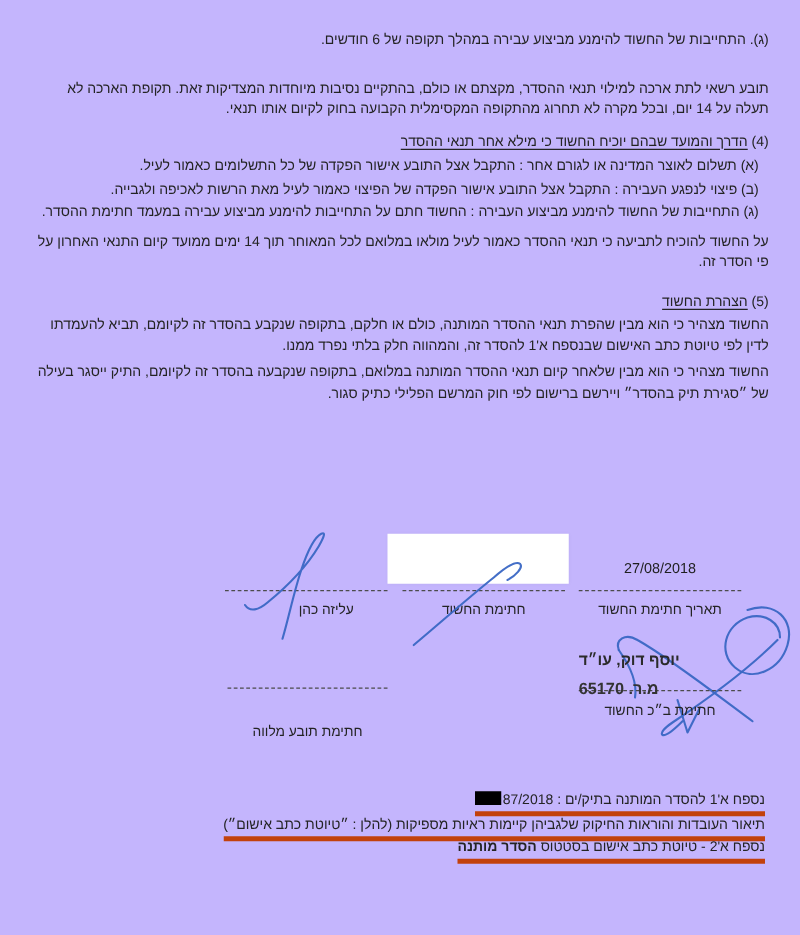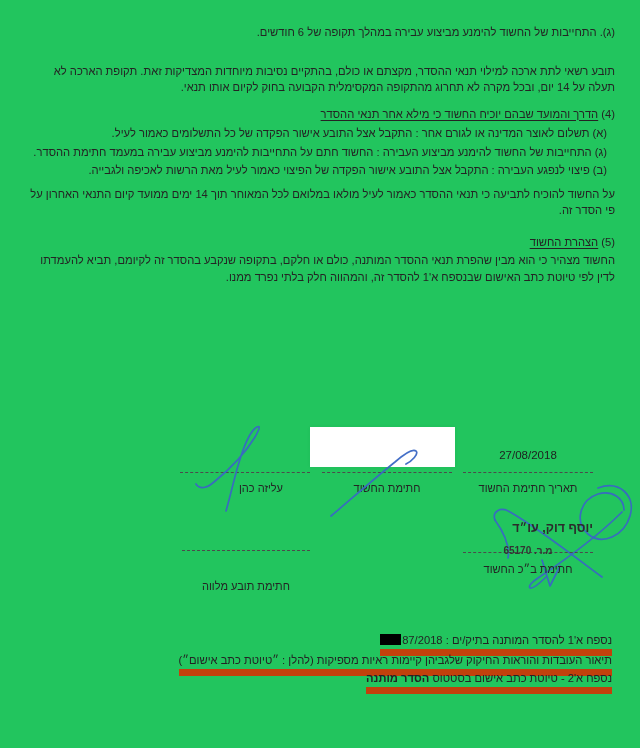--- a/index.html
+++ b/index.html
@@ -1,19 +1,19 @@
 <!DOCTYPE html>
 <html lang="he"><head>
 <meta charset="utf-8">
 <style>
   html,body{margin:0;padding:0;}
   body{background:#e8e8e6;}
   .page{
     width:640px;height:748px;margin:0 auto;position:relative;overflow:hidden;
-    background:#22c55e;
+    background:#c4b5fd;
     direction:rtl;
     font-family:"Liberation Sans","DejaVu Sans",sans-serif;
     font-size:11.2px;line-height:16.5px;color:#242424;
   }
   .flow{padding:24px 25px 0 30px;}
   p{margin:0;text-align:right;}
   .u{text-decoration:underline;text-underline-offset:2px;}
   .mt22{margin-top:22px;}
   .mt15{margin-top:15px;}
   .mt10{margin-top:10px;}
@@ -24,49 +24,50 @@
   .mt1{margin-top:1px;}
   .item{margin-right:8px;padding-right:17px;text-indent:-17px;}
   .overlay{position:absolute;left:0;top:0;width:640px;height:748px;}
   .whitebox{position:absolute;left:310px;top:427px;width:145px;height:40px;background:#ffffff;box-shadow:0 0 4px rgba(0,0,0,0.05);}
   .sline{position:absolute;top:472px;width:130px;border-top:1.4px dashed #4b4b4b;}
   .sline.l{left:180px;} .sline.m{left:322px;} .sline.r{left:463px;}
   .slabel{position:absolute;width:130px;text-align:center;font-size:11px;line-height:13px;color:#242424;}
   .date{position:absolute;left:463px;top:447px;width:130px;text-align:center;font-size:11.5px;color:#1f1f1f;direction:ltr;}
   .sig{position:absolute;}
   .sig path{fill:none;stroke:#3a67c4;stroke-width:1.7;stroke-linecap:round;stroke-linejoin:round;opacity:0.95;}
-  .stamp-name{position:absolute;left:463px;top:521px;width:130px;text-align:right;font-weight:bold;font-size:12.5px;line-height:15px;color:#2b2b2b;z-index:3;}
+  .stamp-name{position:absolute;left:463px;top:521px;width:130px;text-align:left;font-weight:bold;font-size:12.5px;line-height:15px;color:#2b2b2b;z-index:3;}
   .stamp-line{position:absolute;left:463px;top:552px;width:130px;border-top:1.4px dashed #4b4b4b;z-index:1;}
-  .stamp-lic{position:absolute;left:463px;top:544px;width:130px;text-align:center;font-weight:bold;font-size:10px;line-height:14px;color:#333;z-index:2;}
+  .stamp-lic{position:absolute;left:463px;top:544px;width:130px;text-align:left;font-weight:bold;font-size:13px;line-height:14px;color:#333;z-index:2;}
   .att-label{position:absolute;left:463px;top:561px;width:130px;text-align:center;font-size:11px;color:#242424;}
   .pros-line{position:absolute;left:182px;top:550px;width:128px;border-top:1.4px dashed #4b4b4b;}
   .pros-label{position:absolute;left:182px;top:562px;width:128px;text-align:center;font-size:11px;color:#242424;margin-top:16px;}
   .apx{position:absolute;right:28px;white-space:nowrap;font-size:11.2px;line-height:14px;text-align:right;}
-  .apx-inner{display:inline-block;border-bottom:7px solid #c2410c;padding-bottom:1.5px;}
+  .apx-inner{display:inline-block;border-bottom:4px solid #c2410c;padding-bottom:1.5px;}
   .apx1{top:633px;} .apx2{top:653px;text-decoration:underline;} .apx3{top:671px;}
   .ltrwrap{direction:ltr;unicode-bidi:isolate;display:inline-block;}
   .redact{display:inline-block;width:21px;height:11px;background:#000;vertical-align:-1px;margin-right:1px;}
   .b{font-weight:bold;}
 </style>
 </head>
 <body>
 
 <div class="page">
   <div class="flow">
     <p>(ג). התחייבות של החשוד להימנע מביצוע עבירה במהלך תקופה של 6 חודשים.</p>
     <p class="mt22">תובע רשאי לתת ארכה למילוי תנאי ההסדר, מקצתם או כולם, בהתקיים נסיבות מיוחדות המצדיקות זאת. תקופת הארכה לא תעלה על 14 יום, ובכל מקרה לא תחרוג מהתקופה המקסימלית הקבועה בחוק לקיום אותו תנאי.</p>
 
     <p class="mt10"><span>(4)</span> <span class="u">הדרך והמועד שבהם יוכיח החשוד כי מילא אחר תנאי ההסדר</span></p>
     <p class="mt3 item">(א) תשלום לאוצר המדינה או לגורם אחר : התקבל אצל התובע אישור הפקדה של כל התשלומים כאמור לעיל.</p>
+    <p class="mt2 item">(ב) פיצוי לנפגע העבירה : התקבל אצל התובע אישור הפקדה של הפיצוי כאמור לעיל מאת הרשות לאכיפה ולגבייה.</p>
     <p class="mt2 item">(ג) התחייבות של החשוד להימנע מביצוע העבירה : החשוד חתם על התחייבות להימנע מביצוע עבירה במעמד חתימת ההסדר.</p>
-    <p class="mt2 item">(ב) פיצוי לנפגע העבירה : התקבל אצל התובע אישור הפקדה של הפיצוי כאמור לעיל מאת הרשות לאכיפה ולגבייה.</p>
     <p class="mt7">על החשוד להוכיח לתביעה כי תנאי ההסדר כאמור לעיל מולאו במלואם לכל המאוחר תוך 14 ימים ממועד קיום התנאי האחרון על פי הסדר זה.</p>
 
     <p class="mt15"><span>(5)</span> <span class="u">הצהרת החשוד</span></p>
     <p class="mt2">החשוד מצהיר כי הוא מבין שהפרת תנאי ההסדר המותנה, כולם או חלקם, בתקופה שנקבע בהסדר זה לקיומם, תביא להעמדתו לדין לפי טיוטת כתב האישום שבנספח א'1 להסדר זה, והמהווה חלק בלתי נפרד ממנו.</p>
+    <p class="mt5">החשוד מצהיר כי הוא מבין שלאחר קיום תנאי ההסדר המותנה במלואם, בתקופה שנקבעה בהסדר זה לקיומם, התיק ייסגר בעילה של ״סגירת תיק בהסדר״ ויירשם ברישום לפי חוק המרשם הפלילי כתיק סגור.</p>
   </div>
 
   <div class="overlay">
     <div class="whitebox"></div>
 
     <div class="date">27/08/2018</div>
 
     <div class="sline r"></div>
     <div class="sline m"></div>
     <div class="sline l"></div>

